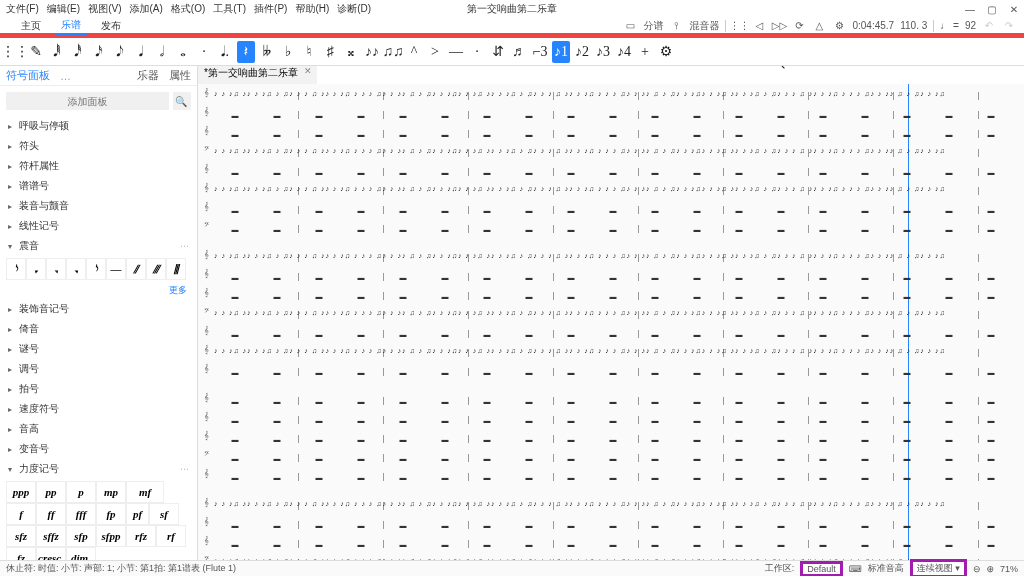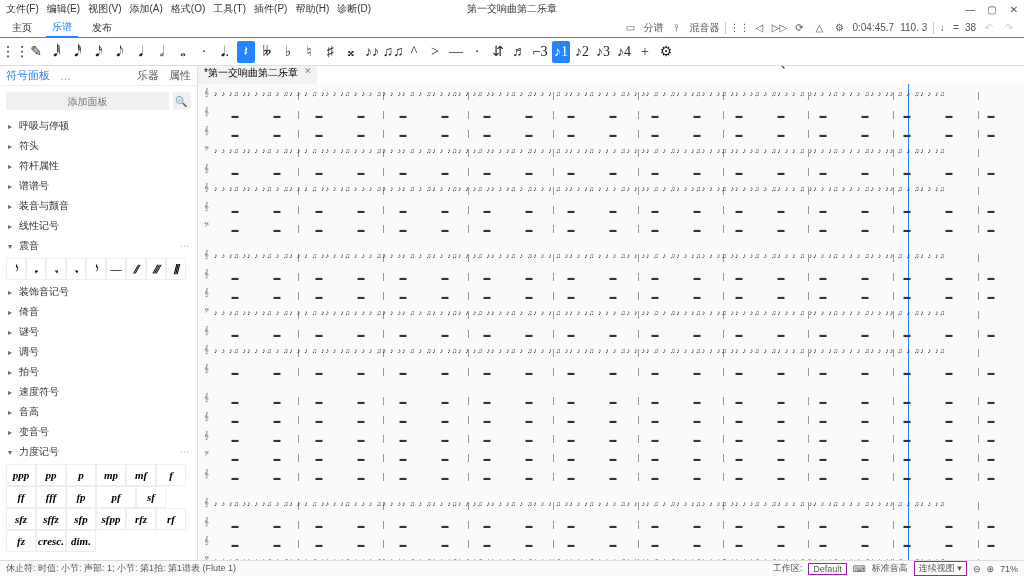--- a/index.html
+++ b/index.html
@@ -3,21 +3,21 @@
 <meta charset="utf-8">
 <style>
 * { box-sizing: border-box; margin: 0; padding: 0; font-family: "Microsoft YaHei", Arial, sans-serif; }
 body { width: 1024px; height: 576px; background: #fff; font-size: 11px; overflow: hidden; position: relative; }
 .menubar { height: 18px; display: flex; align-items: center; padding: 0 6px; font-size: 10px; color: #333; }
 .menubar .menu-item { margin-right: 8px; cursor: pointer; }
 .menubar .title { position: absolute; left: 50%; transform: translateX(-50%); color: #333; font-size: 10px; }
 .menubar .win-controls { position: absolute; right: 4px; display: flex; gap: 10px; }
 .menubar .win-controls span { cursor: pointer; font-size: 10px; color: #555; width: 12px; text-align: center; }
 
-.tabbar { height: 20px; display: flex; align-items: center; padding: 0 6px; font-size: 10px; color: #333; border-bottom: 1px solid #ef4444; }
+.tabbar { height: 20px; display: flex; align-items: center; padding: 0 15px; font-size: 10px; color: #333; border-bottom: 5px solid #ef4444; }
 .tabbar .tab { margin-right: 8px; padding: 2px 6px; cursor: pointer; }
 .tabbar .tab.active { border-bottom: 2px solid #2684ff; color: #2684ff; }
 .tabbar .right-tools { position: absolute; right: 8px; display: flex; align-items: center; gap: 6px; font-size: 10px; color: #555; }
 .tabbar .right-tools .icon { width: 14px; height: 14px; display: inline-flex; align-items: center; justify-content: center; cursor: pointer; color: #555; }
 .tabbar .right-tools .sep { width: 1px; height: 12px; background: #ccc; }
 
 .toolbar { height: 28px; display: flex; align-items: center; padding: 0 6px; gap: 3px; border-bottom: 1px solid #ddd; }
 .toolbar .tbtn { width: 18px; height: 22px; display: flex; align-items: center; justify-content: center; font-size: 14px; color: #222; cursor: pointer; border-radius: 2px; }
 .toolbar .tbtn.active { background: #2684ff; color: #fff; }
 .toolbar .note { font-family: serif; }
@@ -52,21 +52,21 @@
 .staff .barlines { position: absolute; top: 4px; left: 12px; right: 0; height: 8px; background: repeating-linear-gradient(to right, transparent 0, transparent 42px, #999 42px, #999 42.5px); }
 .staff .rests { position: absolute; top: 6px; left: 12px; right: 0; height: 4px; display: flex; }
 .staff .rest-mark { width: 42px; display: flex; justify-content: center; align-items: center; font-size: 7px; color: #333; }
 .staff .notes-row { position: absolute; top: 2px; left: 12px; right: 0; height: 12px; font-size: 7px; color: #222; letter-spacing: 1px; white-space: nowrap; overflow: hidden; }
 .playhead { position: absolute; top: 0; bottom: 0; width: 1px; background: #2684ff; left: 710px; }
 .cursor-arrow { position: absolute; font-size: 11px; color: #000; pointer-events: none; }
 
 .statusbar { position: absolute; bottom: 0; left: 0; right: 0; height: 16px; display: flex; align-items: center; font-size: 9px; color: #555; padding: 0 6px; border-top: 1px solid #ddd; background: #fafafa; }
 .statusbar .status-left { flex: 1; }
 .statusbar .status-right { display: flex; align-items: center; gap: 6px; }
-.statusbar .status-right .box { padding: 0 4px; border: 1px solid #a21caf; background: #fff; }
+.statusbar .status-right .box { padding: 0 4px; border: 3px solid #a21caf; background: #fff; }
 </style>
 </head>
 <body>
 
 <div class="menubar">
   <span class="menu-item">文件(F)</span>
   <span class="menu-item">编辑(E)</span>
   <span class="menu-item">视图(V)</span>
   <span class="menu-item">添加(A)</span>
   <span class="menu-item">格式(O)</span>
@@ -95,21 +95,21 @@
     <span class="icon">⋮⋮</span>
     <span class="icon">◁</span>
     <span class="icon">▷▷</span>
     <span class="icon">⟳</span>
     <span class="icon">△</span>
     <span class="icon">⚙</span>
     <span>0:04:45.7</span>
     <span>110. 3</span>
     <span class="sep"></span>
     <span>♩ =</span>
-    <span>38</span>
+    <span>92</span>
     <span class="icon" style="color:#ccc">↶</span>
     <span class="icon" style="color:#ccc">↷</span>
   </div>
 </div>
 
 <div class="toolbar" id="toolbar">
     <span class="tbtn note">⋮⋮</span>
     <span class="tbtn note">✎</span>
     <span class="tbtn note">𝅘𝅥𝅱</span>
     <span class="tbtn note">𝅘𝅥𝅰</span>
@@ -189,20 +189,21 @@
           <div class="cell">𝅮</div>
           <div class="cell">𝅏</div>
           <div class="cell">𝅐</div>
           <div class="cell">𝅑</div>
           <div class="cell">𝅮</div>
           <div class="cell">—</div>
           <div class="cell">⫽</div>
           <div class="cell">⫻</div>
           <div class="cell">⫼</div>
         </div>
+        <div class="palette-more">更多</div>
         <div class="palette-item">
           <span class="arrow">▸</span>
           <span>装饰音记号</span>
         </div>
         <div class="palette-item">
           <span class="arrow">▸</span>
           <span>倚音</span>
         </div>
         <div class="palette-item">
           <span class="arrow">▸</span>
@@ -231,26 +232,26 @@
         <div class="palette-item">
           <span class="arrow">▾</span>
           <span>力度记号</span>
           <span class="handle">⋯</span>
         </div>
         <div class="palette-grid">
           <div class="cell dyn" style="width: 30px;">ppp</div>
           <div class="cell dyn" style="width: 30px;">pp</div>
           <div class="cell dyn" style="width: 30px;">p</div>
           <div class="cell dyn" style="width: 30px;">mp</div>
-          <div class="cell dyn" style="width: 30px;">mf</div>
+          <div class="cell dyn" style="width: 38px;">mf</div>
           <div class="cell dyn" style="width: 30px;">f</div>
           <div class="cell dyn" style="width: 30px;">ff</div>
           <div class="cell dyn" style="width: 30px;">fff</div>
           <div class="cell dyn" style="width: 30px;">fp</div>
-          <div class="cell dyn" style="width: 40px;">pf</div>
+          <div class="cell dyn" style="width: 23px;">pf</div>
           <div class="cell dyn" style="width: 30px;">sf</div>
           <div class="cell dyn" style="width: 30px;">sfz</div>
           <div class="cell dyn" style="width: 30px;">sffz</div>
           <div class="cell dyn" style="width: 30px;">sfp</div>
           <div class="cell dyn" style="width: 30px;">sfpp</div>
           <div class="cell dyn" style="width: 30px;">rfz</div>
           <div class="cell dyn" style="width: 30px;">rf</div>
           <div class="cell dyn" style="width: 30px;">fz</div>
           <div class="cell dyn" style="width: 30px;">cresc.</div>
           <div class="cell dyn" style="width: 30px;">dim.</div>

